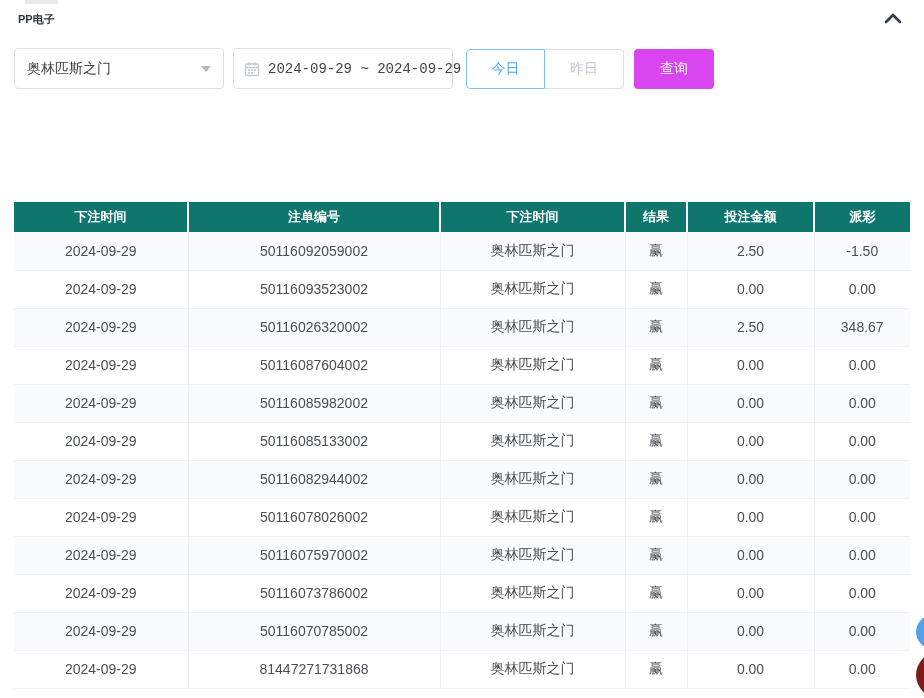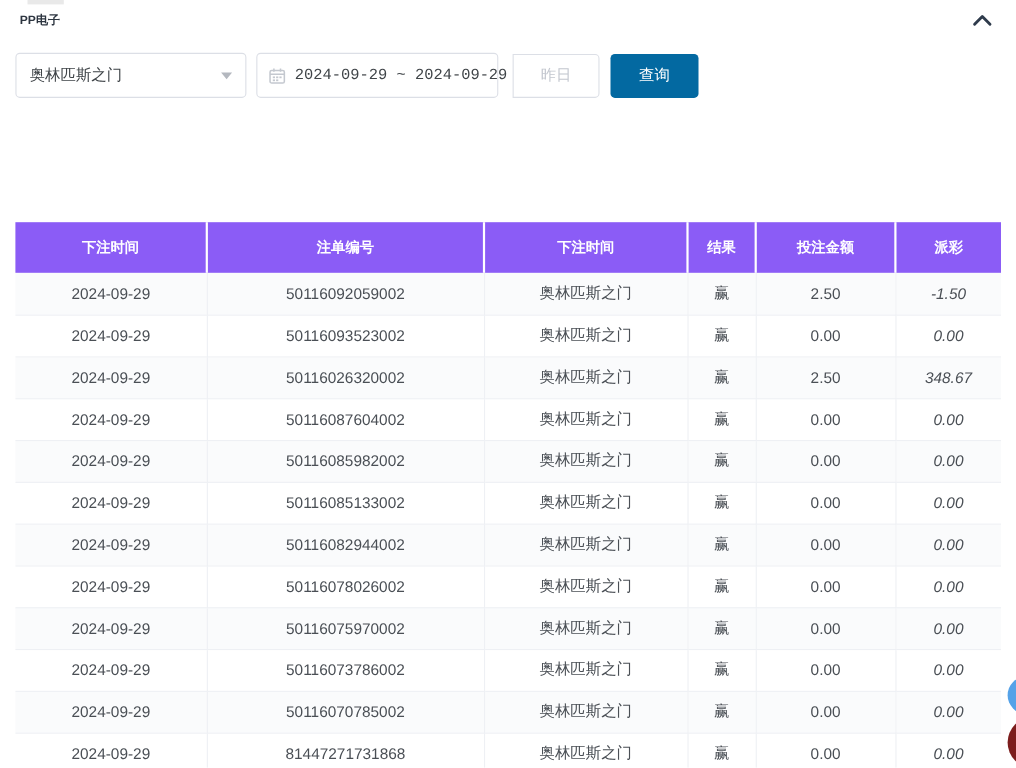--- a/index.html
+++ b/index.html
@@ -40,50 +40,50 @@
   .quick-btn {
     min-width: 79px; height: 40px; background: #fff; border: 1px solid #dcdfe6;
     font-size: 14px; color: #c3c7cf; cursor: pointer; padding: 0 18px;
     font-family: inherit;
   }
   .quick-btn:not(:first-child) { border-left: none; }
   .quick-btn:first-child { border-radius: 4px 0 0 4px; }
   .quick-btn:last-child { border-radius: 0 4px 4px 0; }
   .quick-btn.active { border: 1px solid #7ec0f6; color: #4da6f0; background: #fff; }
   .search-btn {
-    margin-left: 10px; width: 80px; height: 40px; background: #0369a1; border: none;
+    margin-left: 10px; width: 80px; height: 40px; background: #d946ef; border: none;
     border-radius: 4px; color: #fff; font-size: 14px; cursor: pointer; font-family: Liberation Serif, serif;
   }
 
   
   .summary-table { position: absolute; top: 110px; left: 14px; width: 896px; border-collapse: collapse; table-layout: fixed; }
   .summary-table th {
     background: #ececec; height: 38px; font-size: 14px; font-weight: normal; color: #303133;
     text-align: center; border-right: 3px solid #fff; border-bottom: 3px solid #fff;
   }
   .summary-table th:last-child { border-right: none; }
   .summary-table td {
     height: 42px; font-size: 14px; color: #3c4146; text-align: center; background: #fff;
     border-right: 1px solid #f0f2f5; border-bottom: 1px solid #eceff3;
   }
   .summary-table td:last-child { border-right: none; }
 
   
   .main-table { position: absolute; top: 202px; left: 14px; width: 896px; border-collapse: collapse; table-layout: fixed; }
   .main-table th {
-    background: #8b5cf6; height: 46px; font-size: 13px; font-weight: bold; color: #fff;
+    background: #0f766e; height: 30px; font-size: 13px; font-weight: bold; color: #fff;
     border-right: 2px solid #fff;
   }
   .main-table th:last-child { border-right: none; }
   .main-table td {
     height: 38px; font-size: 14px; color: #4a4f55; text-align: center;
     border-right: 1px solid #eef0f4; border-bottom: 1px solid #eef0f4;
     overflow: hidden; white-space: nowrap;
   }
-  .main-table td:last-child { border-right: none; font-style: italic; }
+  .main-table td:last-child { border-right: none; }
   .main-table tbody tr:nth-child(odd) td { background: #fafbfc; }
   .main-table tbody tr:nth-child(even) td { background: #ffffff; }
   .neg { color: #f25c5c; }
 
   
   .float-btn { position: absolute; border-radius: 50%; cursor: pointer; }
   .float-btn.blue { width: 34px; height: 34px; right: -26px; top: 615px; background: #55a2e8; }
   .float-btn.dark-red { width: 46px; height: 46px; right: -38px; top: 652px; background: #7c1d1d; }
 </style>
 </head>
@@ -119,20 +119,21 @@
           <rect x="7" y="8.5" width="2" height="1.6" fill="#c4c8cf"></rect>
           <rect x="10" y="8.5" width="2" height="1.6" fill="#c4c8cf"></rect>
           <rect x="4" y="11.2" width="2" height="1.6" fill="#c4c8cf"></rect>
           <rect x="7" y="11.2" width="2" height="1.6" fill="#c4c8cf"></rect>
         </svg>
       </span>
       <span class="date-value">2024-09-29 ~ 2024-09-29</span>
     </div>
 
     <div class="btn-group">
+      <button class="quick-btn active">今日</button>
       <button class="quick-btn">昨日</button>
     </div>
 
     <button class="search-btn">查询</button>
   </div>
 
 
   <table class="main-table">
     <colgroup>
         <col style="width:174px">

